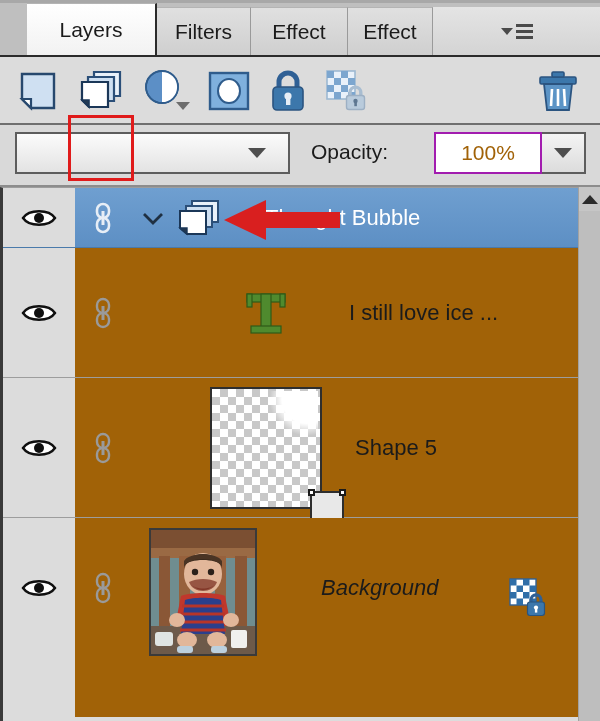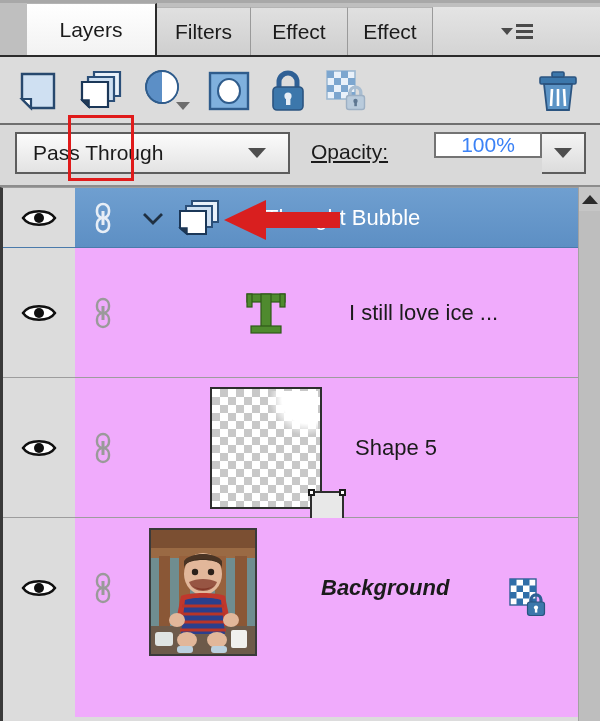--- a/index.html
+++ b/index.html
@@ -135,34 +135,33 @@
     width: 0; height: 0;
     border-left: 9px solid transparent;
     border-right: 9px solid transparent;
     border-top: 10px solid #4e4e4e;
   }
   .opacity-label {
     position: absolute;
     left: 311px; top: 15px;
     font-size: 21px;
     color: #1b1b1b;
-    text-decoration: underline;
   }
   .opacity-field {
     position: absolute;
     left: 434px; top: 7px;
-    width: 108px; height: 26px;
+    width: 108px; height: 42px;
     background: #ffffff;
-    border: 2px solid #737373;
+    border: 2px solid #a21caf;
     box-sizing: border-box;
     display: flex;
     align-items: center;
     justify-content: center;
     font-size: 21px;
-    color: #3b82f6;
+    color: #a16207;
   }
   .opacity-btn {
     position: absolute;
     left: 542px; top: 7px;
     width: 44px; height: 42px;
     background: linear-gradient(#f4f4f4, #dcdcdc);
     border: 2px solid #5d5d5d;
     border-left: none;
     box-sizing: border-box;
     display: flex;
@@ -185,21 +184,21 @@
     border-left: 3px solid #3a3a3a;
     border-top: 1px solid #9d9d9d;
     box-sizing: border-box;
     overflow: hidden;
   }
   .row {
     position: relative;
     width: 100%;
     box-sizing: border-box;
     border-bottom: 1px solid #9d9d9d;
-    background: #f0abfc;
+    background: #a16207;
   }
   .row.selected {
     background: linear-gradient(#6f9fd0, #5d8fc4);
     border-bottom: 1px solid #4a7aab;
   }
   .row .eyecell {
     position: absolute;
     left: 0; top: 0;
     width: 72px; height: 100%;
     background: #dcdcdc;
@@ -222,21 +221,21 @@
     justify-content: center;
   }
   .row .namecell {
     position: absolute;
     display: flex;
     align-items: center;
     font-size: 22px;
     color: #1b1b1b;
   }
   .row.selected .namecell { color: #ffffff; }
-  .name-italic { font-style: italic; font-weight: bold; }
+  .name-italic { font-style: italic; font-weight: normal; }
 
   
   .thumb-checker {
     width: 112px; height: 122px;
     border: 2px solid #2e2e2e;
     box-sizing: border-box;
     background-image:
       linear-gradient(45deg, #c8c8c8 25%, transparent 25%, transparent 75%, #c8c8c8 75%),
       linear-gradient(45deg, #c8c8c8 25%, #ffffff 25%, #ffffff 75%, #c8c8c8 75%);
     background-size: 16px 16px;
@@ -418,21 +417,20 @@
           <line x1="29" y1="21" x2="30" y2="38"></line>
         </g>
       </svg>
     </div>
 
     <div class="tool-highlight"></div>
   </div>
 
   <div class="blendrow">
     <div class="blend-select">
-      <span class="lbl">Pass Through</span>
       <span class="tri"></span>
     </div>
     <div class="opacity-label">Opacity:</div>
     <div class="opacity-field">100%</div>
     <div class="opacity-btn">
       <span class="tri"></span>
     </div>
   </div>
 
   <div class="layerlist">

